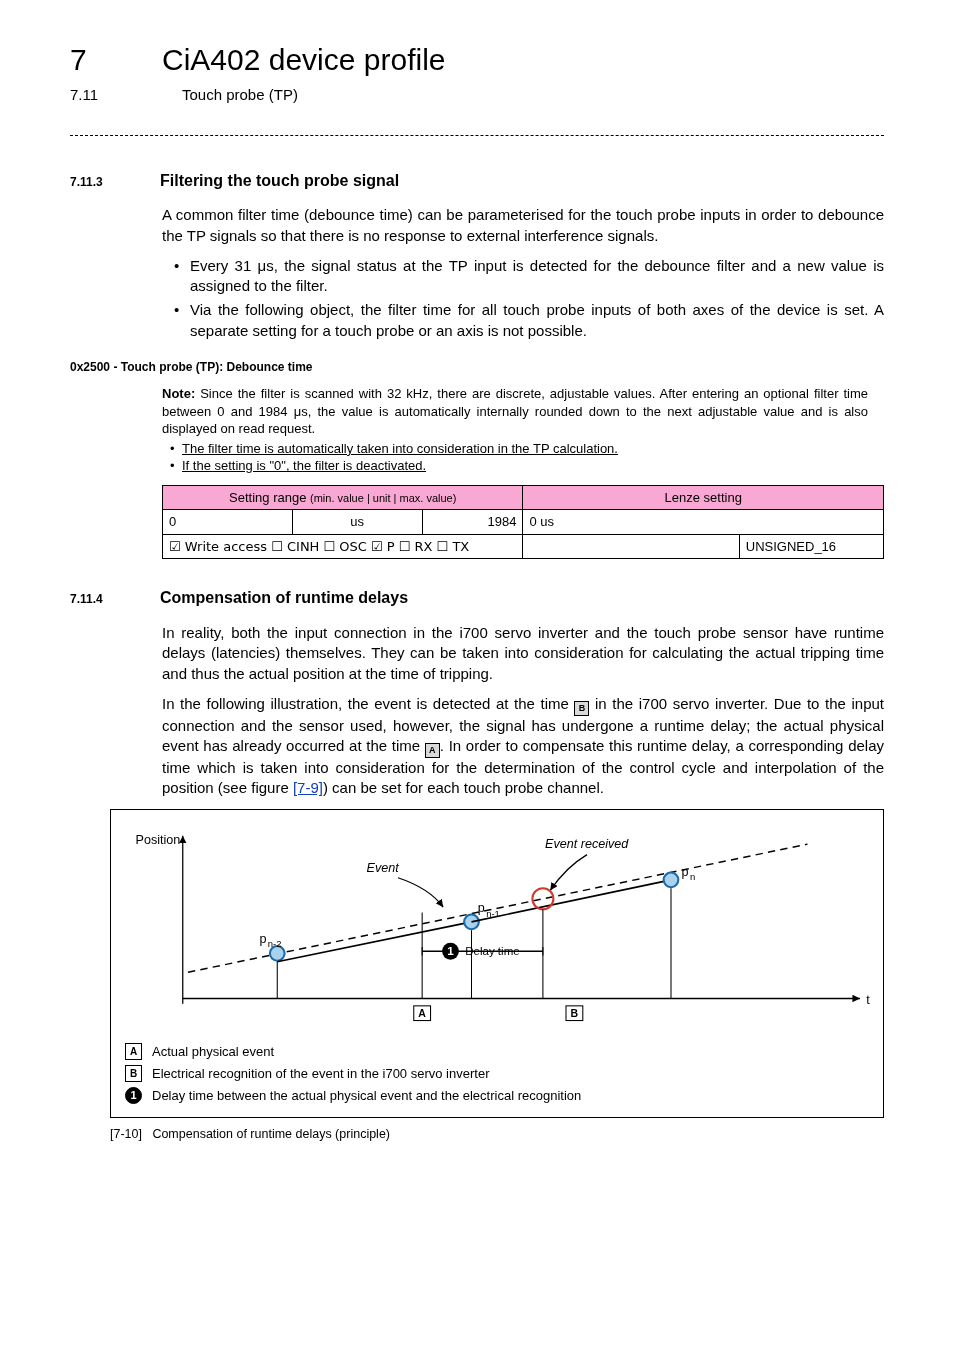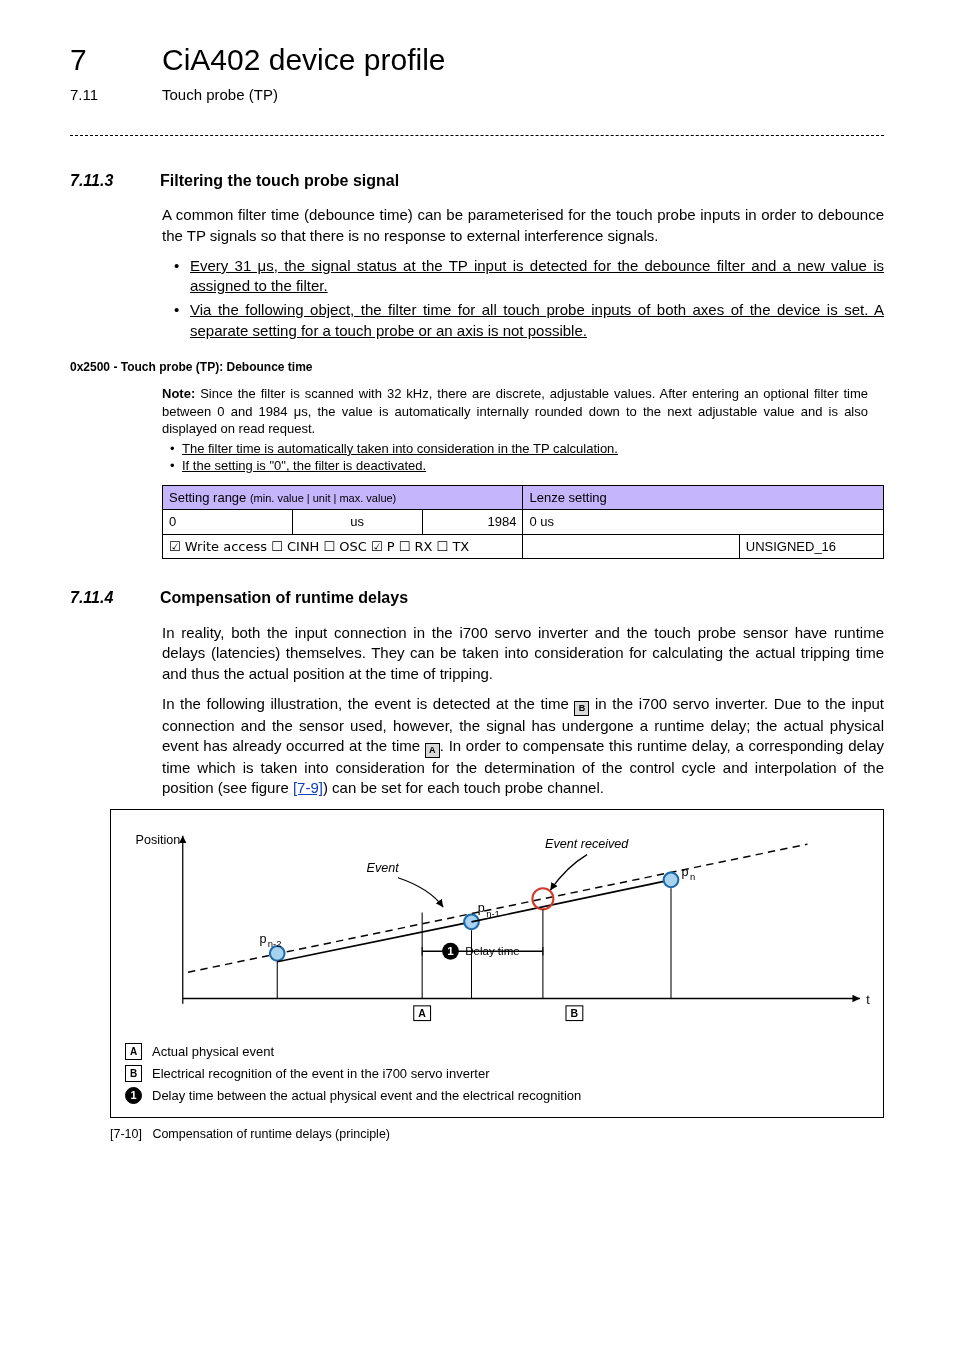--- a/index.html
+++ b/index.html
@@ -32,21 +32,21 @@
     font-weight: 400;
     min-width: 44px;
   }
   .chapter-title {
     font-size: 30px;
     font-weight: 400;
   }
   .sub-line {
     display: flex;
     align-items: baseline;
-    gap: 48px;
+    gap: 68px;
     margin-top: 4px;
   }
   .sub-num {
     font-size: 15px;
     min-width: 44px;
   }
   .sub-title {
     font-size: 15px;
   }
   .dashed-rule {
@@ -54,41 +54,39 @@
     border-top: 1.2px dashed #000;
     margin: 30px 0 34px 0;
   }
   .sec-row {
     display: flex;
     align-items: baseline;
     gap: 32px;
     margin-bottom: 14px;
   }
   .sec-num {
-    font-size: 16px;
+    font-size: 12px;
     font-weight: 700;
     min-width: 58px;
-    font-style: italic;
   }
   .sec-title {
     font-size: 16px;
     font-weight: 700;
   }
   .body-block {
     margin-left: 92px;
   }
   .body-block p {
     margin: 0 0 10px 0;
     text-align: justify;
   }
   ul.bullets {
     margin: 0 0 16px 0;
     padding-left: 16px;
     list-style: none;
-    text-decoration: underline;
   }
   ul.bullets > li {
     position: relative;
     padding-left: 12px;
     margin-bottom: 4px;
     text-align: justify;
   }
   ul.bullets > li::before {
     content: "•";
     position: absolute;
@@ -128,22 +126,23 @@
     width: calc(100% - 92px);
     font-size: 13px;
   }
   table.param th, table.param td {
     border: 1px solid #000;
     padding: 3px 6px;
     text-align: left;
     vertical-align: middle;
   }
   table.param th {
-    background: #c4b5fd;
+    background: #f9a8d4;
     font-weight: 400;
+    text-align: center;
   }
   table.param th .thin { font-size: 11px; }
   .ck { font-family: "DejaVu Sans", Arial, sans-serif; }
   .diagram-wrap {
     margin-left: 40px;
     border: 1px solid #000;
     padding: 10px 2px 10px 14px;
   }
   .legend {
     font-size: 13px;

